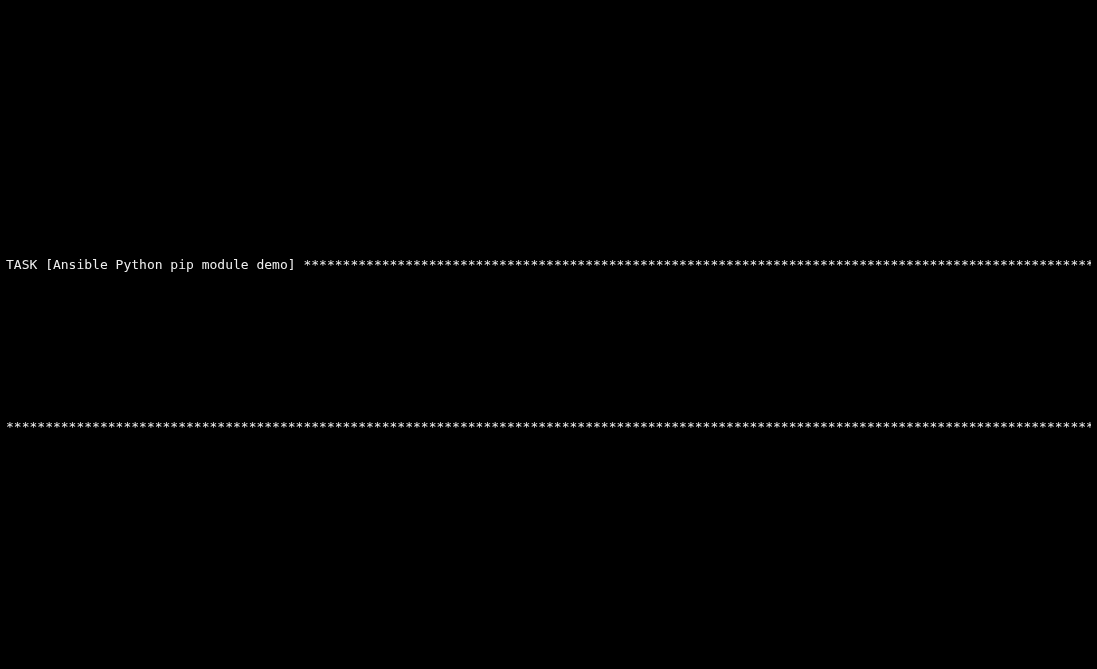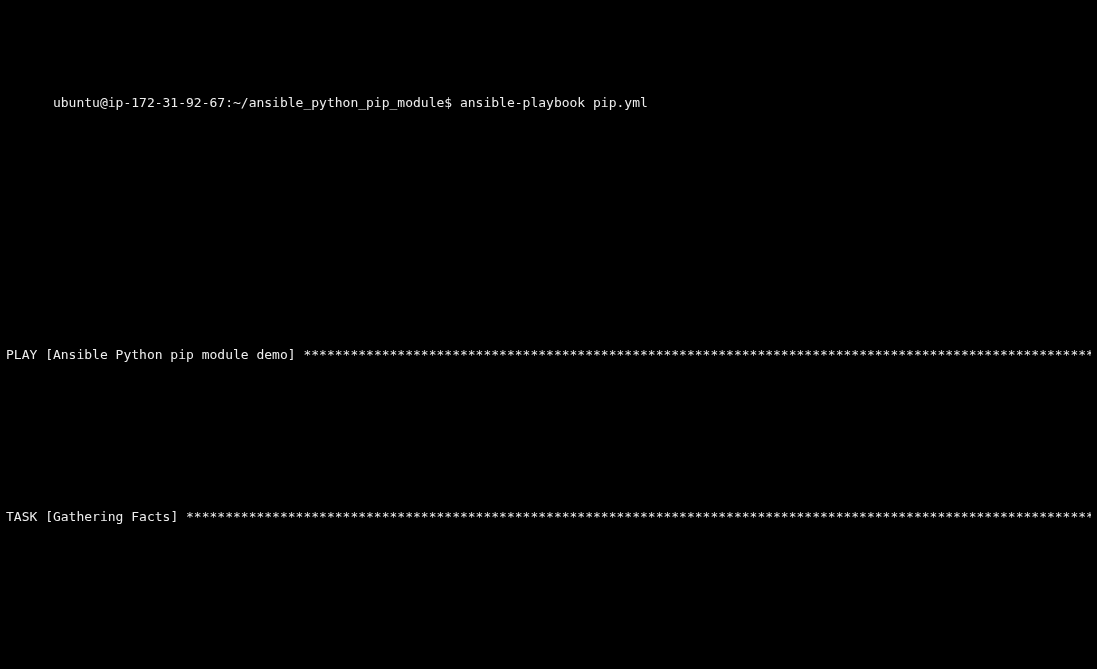--- a/index.html
+++ b/index.html
@@ -34,40 +34,34 @@
   .blank2 { height: 36px; }
   .ok { color: #2ecc40; }   
   .white { color: #eee; }
 </style>
 </head>
 <body>
 
 <div class="term">
 
   
-  <div class="line">
-    <span class="label white">
-      <span>ubuntu@ip-172-31-92-67</span><span>:</span><span>~</span><span>/ansible_python_pip_module</span><span>$ </span><span>ansible-playbook pip.yml</span>
-    </span>
-  </div>
 
   <div class="blank2"></div>
   <div class="blank"></div>
 
   
   <div class="line">
-    <span class="label white"><span>PLAY [</span><span>Ansible Python pip module demo</span><span>] </span></span>
+    <span class="label white"><span>TASK [</span><span>Ansible Python pip module demo</span><span>] </span></span>
     <span class="stars white">*******************************************************************************************************************************************************</span>
   </div>
 
   <div class="blank"></div>
 
   
   <div class="line">
-    <span class="label white"><span>TASK [</span><span>Gathering Facts</span><span>] </span></span>
     <span class="stars white">*******************************************************************************************************************************************************</span>
   </div>
 
   <div class="blank"></div>
 
   
   
   
 
   

